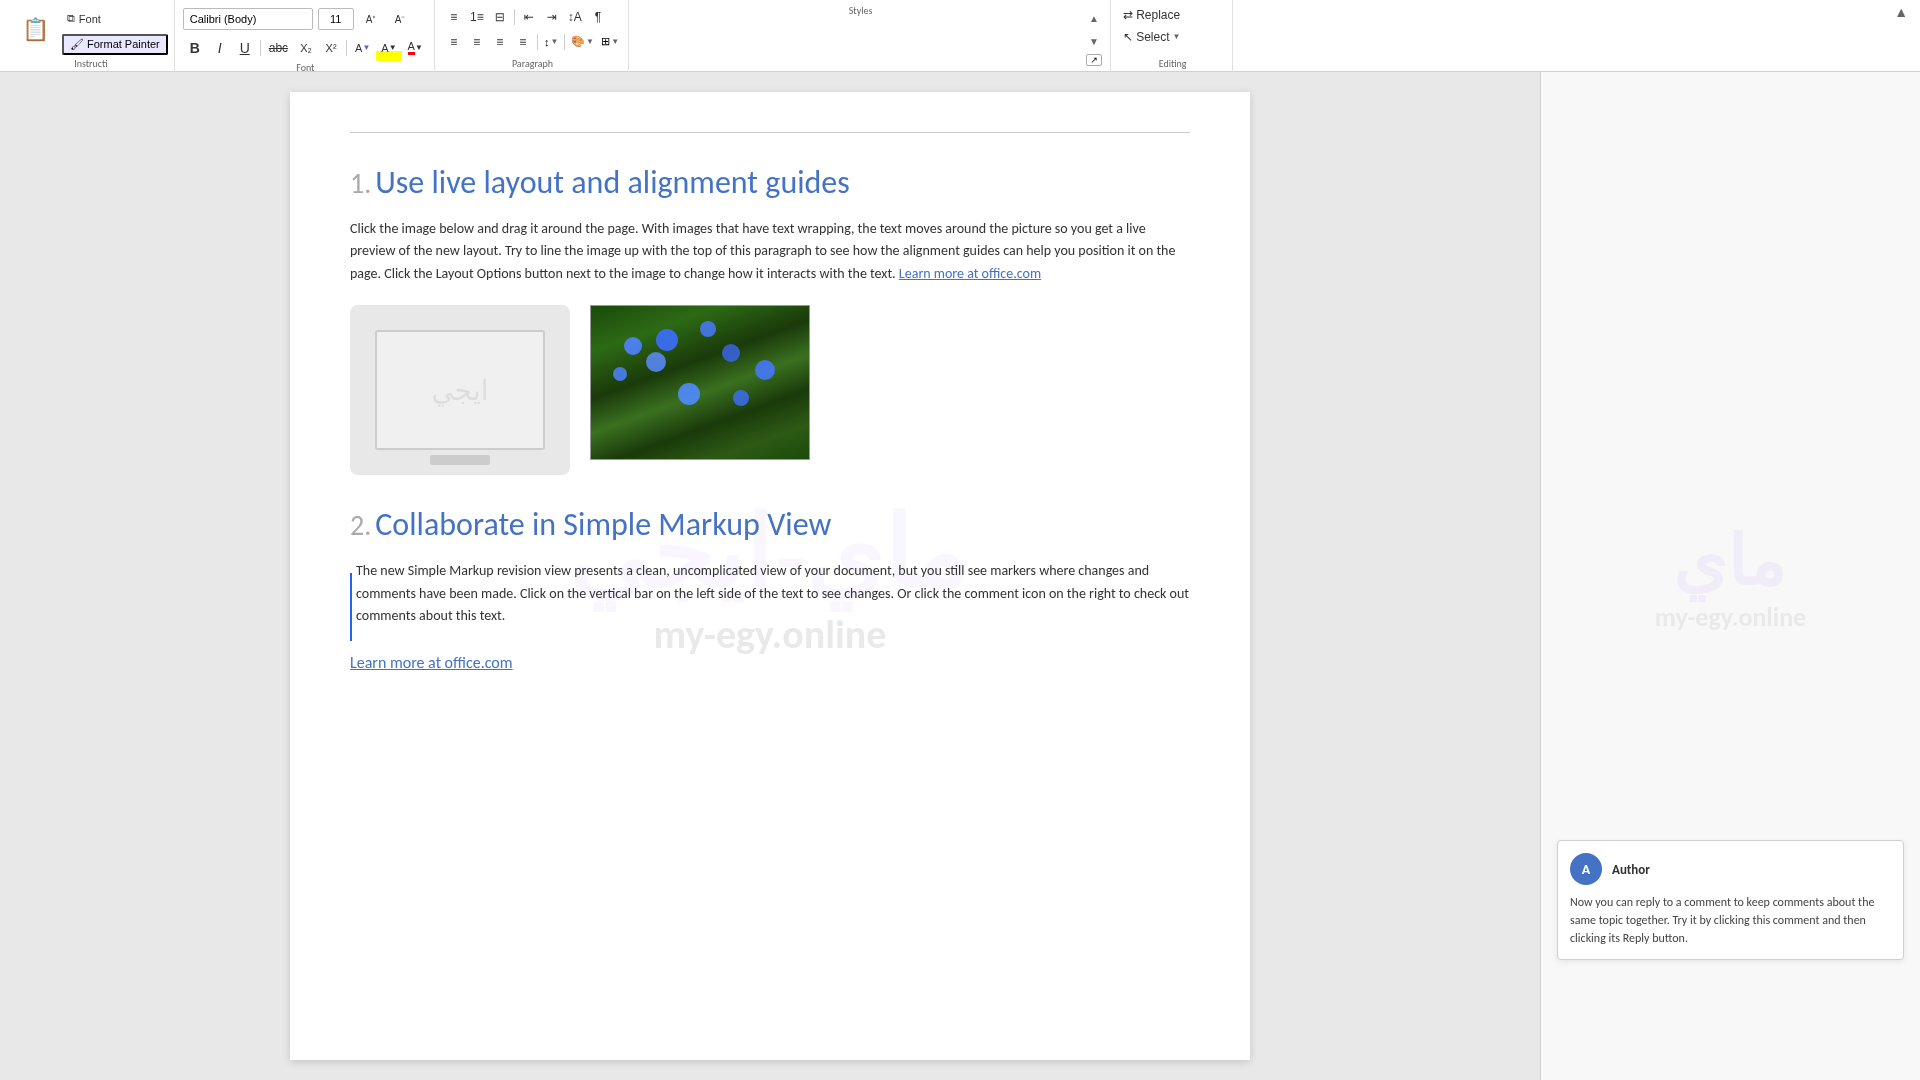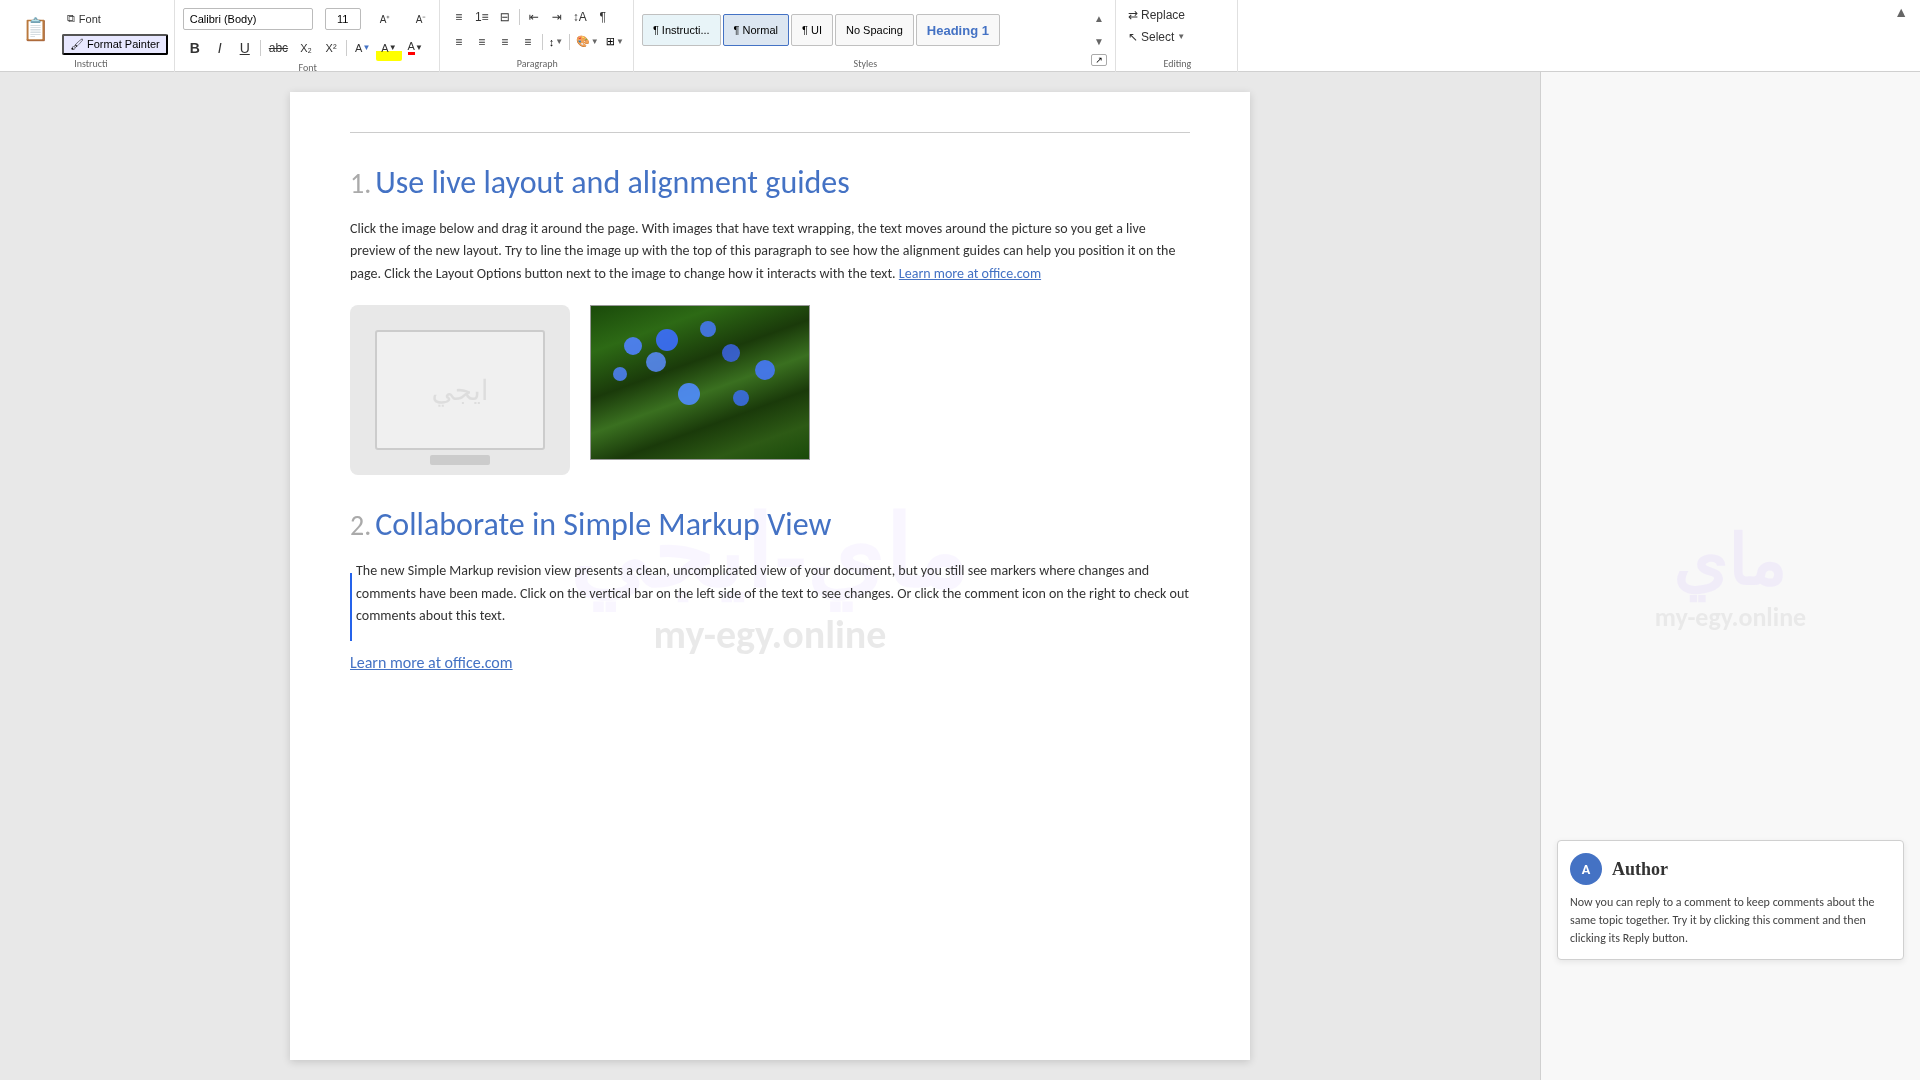--- a/index.html
+++ b/index.html
@@ -48,30 +48,30 @@
     .image-area { display: flex; align-items: flex-start; gap: 20px; margin: 20px 0 30px 0; }
 
     .heading2 { font-size: 32px; color: #4472c4; font-weight: normal; margin-bottom: 16px; margin-top: 20px; }
     @keyframes blink { 0%, 100% { opacity: 1; } 50% { opacity: 0; } }
 
     
     .right-panel { width: 380px; background: #f8f8f8; border-left: 1px solid #d0d0d0; padding: 16px; position: relative; }
     .comment-box { position: absolute; bottom: 120px; left: 16px; right: 16px; background: #fff; border: 1px solid #d0d0d0; border-radius: 4px; padding: 12px; box-shadow: 0 2px 6px rgba(0,0,0,0.08); }
     .comment-header { display: flex; align-items: center; gap: 10px; margin-bottom: 8px; }
     .avatar { width: 32px; height: 32px; background: #4472c4; border-radius: 50%; display: flex; align-items: center; justify-content: center; color: #fff; font-size: 14px; font-weight: bold; flex-shrink: 0; }
-    .comment-author { font-weight: bold; font-size: 18px; color: #333; font-family: Liberation Serif, serif; }
+    .comment-author { font-weight: bold; font-size: 13px; color: #333; }
     .comment-text { font-size: 12px; color: #444; line-height: 1.5; }
 
     
     .right-watermark { position: absolute; top: 0; left: 0; right: 0; bottom: 0; overflow: hidden; pointer-events: none; opacity: 0.13; display: flex; flex-direction: column; align-items: center; justify-content: center; }
 
     .styles-scroll-area { display: flex; align-items: center; gap: 2px; }
     .styles-arrow { width: 16px; height: 60px; border: none; background: transparent; cursor: pointer; color: #666; font-size: 10px; display: flex; align-items: center; justify-content: center; flex-direction: column; }
 
-    .font-controls { display: flex; gap: 12px; align-items: center; }
+    .font-controls { display: flex; gap: 5px; align-items: center; }
     .font-box { border: 1px solid #bbb; border-radius: 2px; padding: 2px 6px; font-size: 11px; width: 130px; height: 22px; }
     .font-size-box { border: 1px solid #bbb; border-radius: 2px; padding: 2px 4px; font-size: 11px; width: 36px; height: 22px; text-align: center; }
 
     .ribbon-section { display: flex; flex-direction: column; height: 72px; justify-content: space-between; padding: 4px 6px 2px 6px; border-right: 1px solid #e0e0e0; }
     .section-top { display: flex; align-items: center; gap: 2px; flex: 1; }
     .section-label { font-size: 10px; color: #666; text-align: center; width: 100%; }
 
     .expand-btn { width: 16px; height: 16px; border: 1px solid #aaa; border-radius: 2px; background: transparent; cursor: pointer; font-size: 9px; display: flex; align-items: center; justify-content: center; }
   </style>
 </head>
@@ -148,37 +148,20 @@
         <span style="width:1px;height:16px;background:#ccc;margin:0 2px;display:inline-block;"></span>
         <button class="dropdown-btn">🎨<span class="caret">▼</span></button>
         <button class="dropdown-btn">⊞<span class="caret">▼</span></button>
       </div>
     </div>
     <div class="section-label">Paragraph</div>
   </div>
 
   <div class="ribbon-section" style="min-width:480px;flex-direction:row;align-items:stretch;border-right:1px solid #e0e0e0;">
     <div style="display:flex;flex-direction:column;flex:1;">
-      <div class="styles-scroll-area" style="flex:1;align-items:center;">
-        <button class="style-btn instructi">
-          <span>¶ Instructi...</span>
-        </button>
-        <button class="style-btn active">
-          <span>¶ Normal</span>
-        </button>
-        <button class="style-btn">
-          <span>¶ UI</span>
-        </button>
-        <button class="style-btn">
-          <span>No Spacing</span>
-        </button>
-        <button class="style-btn">
-          <span style="color:#4472c4;font-size:13px;font-weight:bold;">Heading 1</span>
-        </button>
-      </div>
       <div class="section-label">Styles</div>
     </div>
     <div style="display:flex;flex-direction:column;justify-content:center;gap:2px;padding:4px 2px;">
       <button class="styles-arrow">▲</button>
       <button class="styles-arrow">▼</button>
       <button class="expand-btn">↗</button>
     </div>
   </div>
 
   <div class="ribbon-section" style="min-width:120px;">

